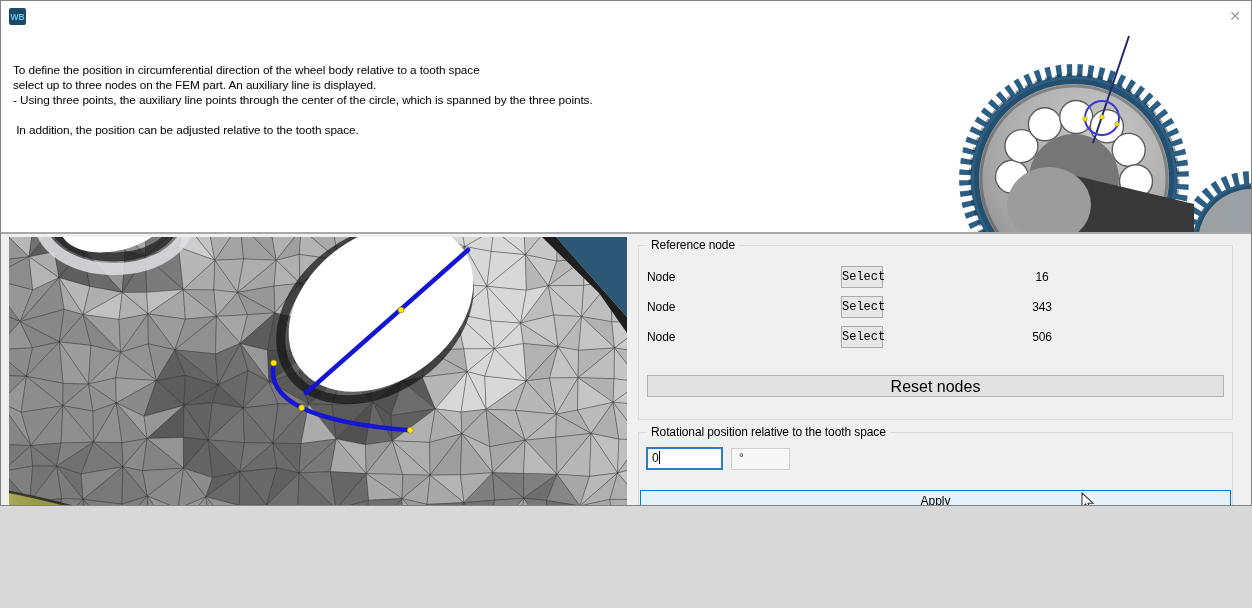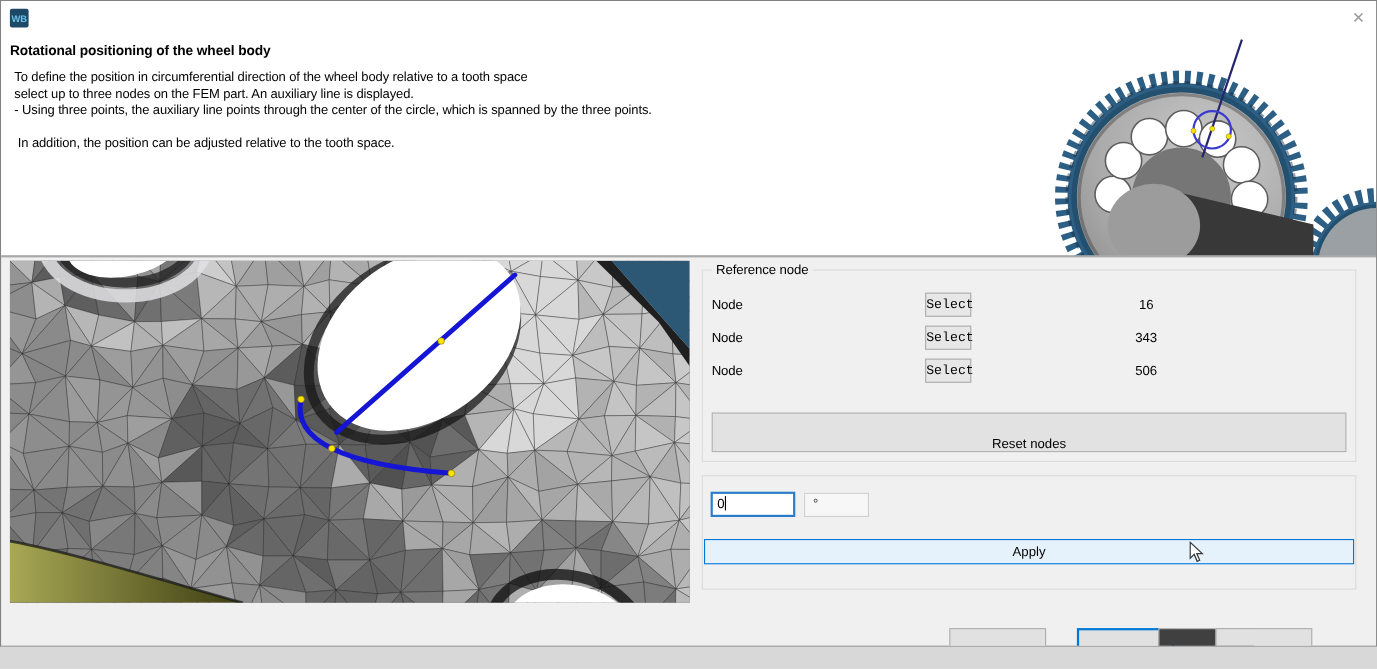--- a/index.html
+++ b/index.html
@@ -1,54 +1,53 @@
 <!DOCTYPE html>
 <html><head>
 <meta charset="utf-8">
 <style>
   html,body{margin:0;padding:0;background:#d8d8d8;font-family:"Liberation Sans",sans-serif;}
   *{box-sizing:border-box;}
-  .window{position:relative;width:1252px;height:588px;background:#f0f0f0;border:1px solid #828282;overflow:hidden;letter-spacing:-0.1px;}
+  .window{position:relative;width:1252px;height:506px;background:#f0f0f0;border:1px solid #828282;overflow:hidden;letter-spacing:-0.1px;}
   .topsec{position:absolute;left:0;top:0;width:100%;height:231px;background:#ffffff;}
   .appicon{position:absolute;left:8px;top:7px;width:17px;height:17px;background:#1c4a66;border-radius:2px;color:#6cc0ea;font-size:8.5px;font-weight:bold;display:flex;align-items:center;justify-content:center;}
   .closebtn{position:absolute;left:1222px;top:4px;width:24px;height:22px;color:#9a9a9a;font-size:14px;display:flex;align-items:center;justify-content:center;cursor:default;}
   .pagetitle{position:absolute;left:8px;top:38px;font-size:12.5px;font-weight:bold;color:#000;}
   .desc{position:absolute;left:12px;top:62px;font-size:11.8px;color:#000;}
   .desc div{height:15px;line-height:15px;white-space:pre;}
   .gearbox{position:absolute;left:958px;top:20px;width:292px;height:212px;overflow:hidden;}
   .sep1{position:absolute;left:0;top:231px;width:100%;height:2px;background:#a9a9a9;}
   .mesh{position:absolute;left:8px;top:236px;width:618px;height:311px;background:#909090;overflow:hidden;}
   .group{position:absolute;border:1px solid #dbdbdb;}
   .group .glabel{position:absolute;top:-8px;left:8px;background:#f0f0f0;padding:0 4px;font-size:12px;line-height:15px;color:#000;}
   .g1{left:637px;top:244px;width:595px;height:175px;}
   .g2{left:637px;top:431px;width:595px;height:104px;}
   .noderow{position:absolute;left:0;width:100%;height:22px;}
   .noderow .nlabel{position:absolute;left:8px;top:0;line-height:22px;font-size:12px;}
   .selbtn{position:absolute;left:202px;top:0;width:42px;height:22px;background:#e7e7e7;border:1px solid #ababab;font-size:12px;font-family:Liberation Mono, monospace;text-align:left;line-height:20px;padding:0;}
   .nval{position:absolute;left:355px;top:0;width:96px;text-align:center;line-height:22px;font-size:12px;}
-  .resetbtn{position:absolute;left:8px;top:129px;width:577px;height:22px;background:#e2e2e2;border:1px solid #b3b3b3;font-size:12px;font-family:inherit;text-align:center;line-height:20px;padding:17px;}
+  .resetbtn{position:absolute;left:8px;top:129px;width:577px;height:22px;background:#e2e2e2;border:1px solid #b3b3b3;font-size:16px;font-family:inherit;text-align:center;line-height:20px;padding:1px;}
   .anginput{position:absolute;left:7px;top:14px;width:77px;height:23px;border:2px solid #2a7dc8;background:#fff;font-size:12px;line-height:19px;padding-left:4px;}
   .caret{display:inline-block;width:1px;height:13px;background:#000;vertical-align:-2px;}
   .unitfield{position:absolute;left:92px;top:15px;width:59px;height:22px;border:1px solid #cfcfcf;background:#f7f7f7;font-size:12px;color:#333;padding-left:7px;line-height:18px;}
   .applybtn{position:absolute;left:1px;top:57px;width:591px;height:23px;background:#e5f1fb;border:1px solid #0078d7;font-size:12px;font-family:inherit;text-align:center;line-height:21px;padding:0;}
   .footbtn{position:absolute;top:570px;width:88px;height:23px;background:#e1e1e1;border:1px solid #adadad;font-size:12px;font-family:inherit;text-align:center;line-height:21px;padding:12px;color:#000;}
   .footbtn.focused{border:2px solid #0078d7;line-height:19px;}
   .footbtn.disabled{background:#404040;border:1px solid #c2c2c2;color:#8a8a8a;}
   .cursor{position:absolute;left:1080px;top:491px;width:14px;height:21px;pointer-events:none;}
   svg{display:block;}
 </style>
 </head>
 <body>
 
 <div class="window">
 
   <div class="topsec">
     <div class="appicon">WB</div>
     <div class="closebtn">✕</div>
-    <div class="pagetitle">Rotational positioning of the wheel body</div>
     <div class="desc">
       <div>To define the position in circumferential direction of the wheel body relative to a tooth space</div>
       <div>select up to three nodes on the FEM part. An auxiliary line is displayed.</div>
       <div>- Using three points, the auxiliary line points through the center of the circle, which is spanned by the three points.</div>
       <div></div>
       <div> In addition, the position can be adjusted relative to the tooth space.</div>
     </div>
     <div class="gearbox" id="gearbox">
         <svg width="292" height="212" viewBox="0 0 292 212">
           <defs>
@@ -662,20 +661,21 @@
     </div>
     <div class="noderow" style="top:80px;">
       <span class="nlabel">Node</span>
       <button class="selbtn">Select</button>
       <span class="nval">506</span>
     </div>
     <button class="resetbtn">Reset nodes</button>
   </div>
 
   <div class="group g2">
+    <span class="glabel">Rotational position relative to the tooth space</span>
     <div class="anginput"><span>0</span><span class="caret"></span></div>
     <div class="unitfield">°</div>
     <button class="applybtn">Apply</button>
   </div>
 
   <button class="footbtn" style="left:862px;">&lt; <u>B</u>ack</button>
   <button class="footbtn focused" style="left:954px;margin-left:24px;"><u>N</u>ext &gt;</button>
   <button class="footbtn disabled" style="left:1052px;"><u>F</u>inish</button>
   <button class="footbtn" style="left:1104px;">Cancel</button>
 

